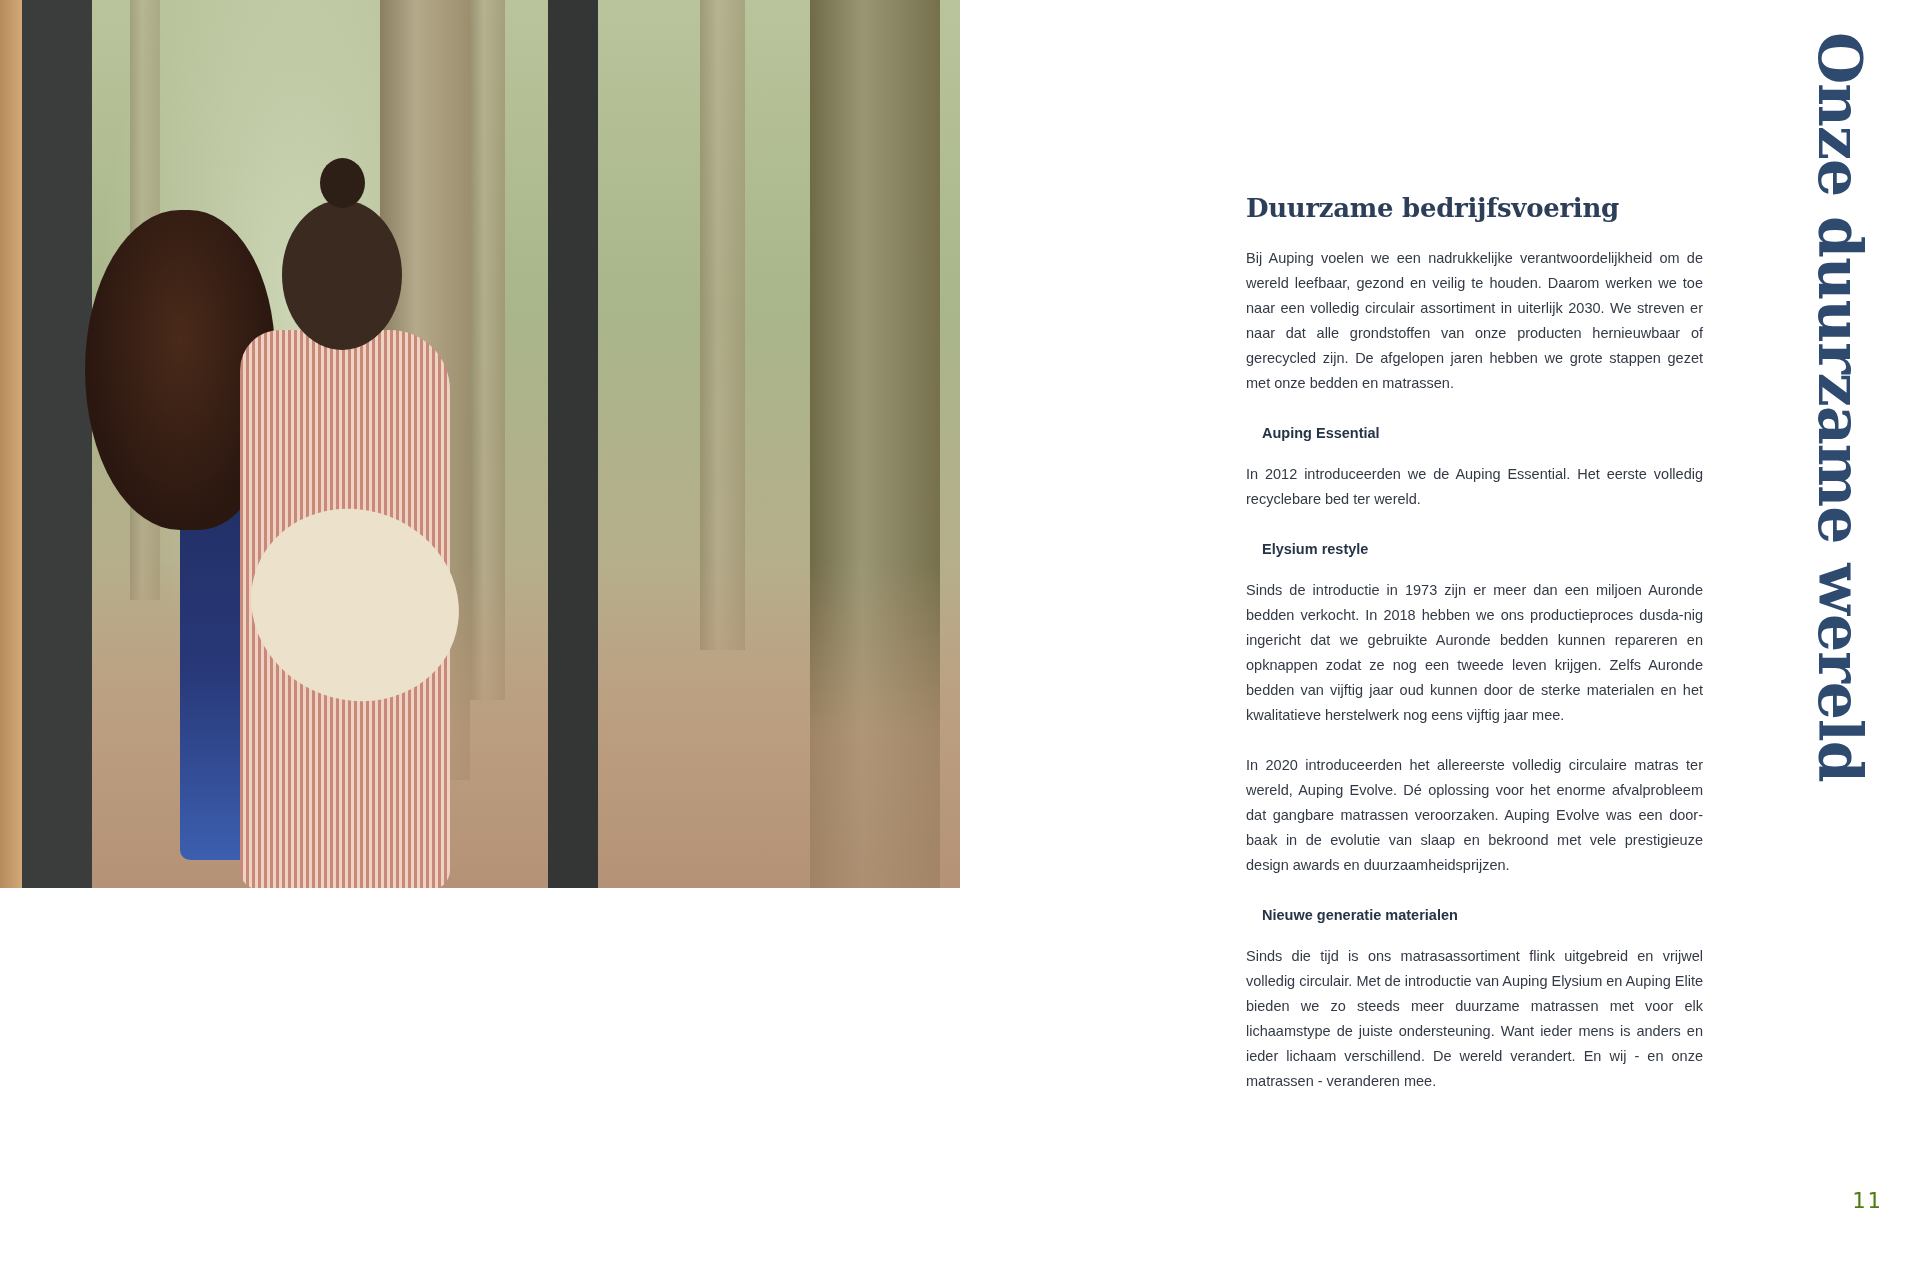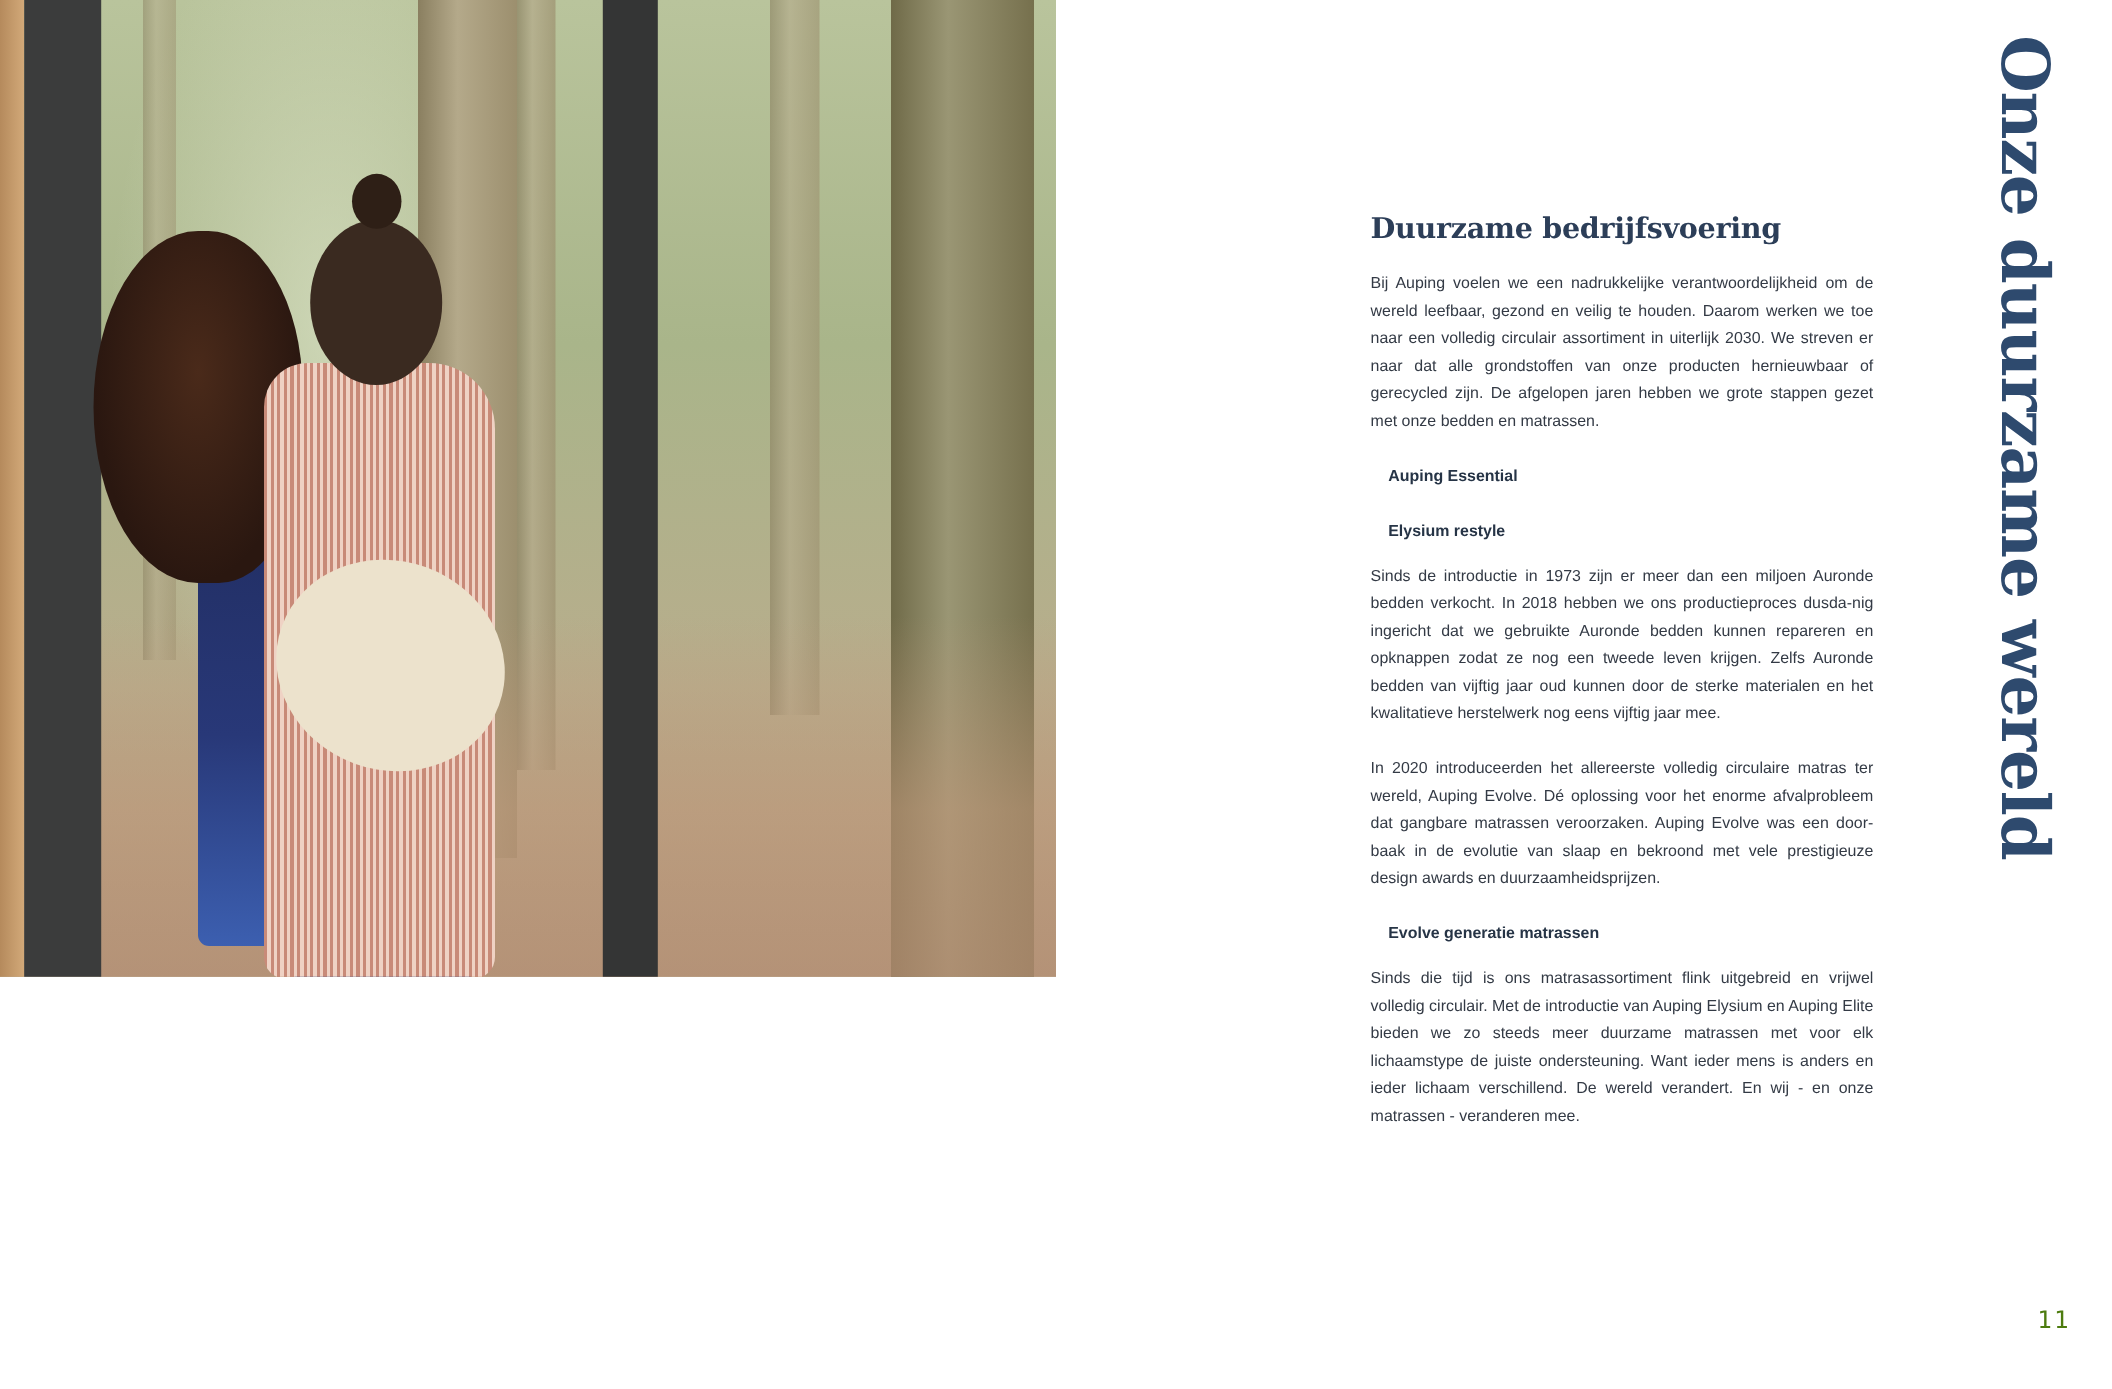--- a/index.html
+++ b/index.html
@@ -175,31 +175,32 @@
 
   <div class="article">
     <h1>Duurzame bedrijfsvoering</h1>
 
     <div class="section">
       <p>Bij Auping voelen we een nadrukkelijke verantwoordelijkheid om de wereld leefbaar, gezond en veilig te houden. Daarom werken we toe naar een volledig circulair assortiment in uiterlijk 2030. We streven er naar dat alle grondstoffen van onze producten hernieuwbaar of gerecycled zijn. De afgelopen jaren hebben we grote stappen gezet met onze bedden en matrassen.</p>
     </div>
 
     <div class="section">
       <div class="section-title">Auping Essential</div>
+      <p>In 2012 introduceerden we de Auping Essential. Het eerste volledig recyclebare bed ter wereld.</p>
     </div>
 
     <div class="section">
       <div class="section-title">Elysium restyle</div>
       <p>Sinds de introductie in 1973 zijn er meer dan een miljoen Auronde bedden verkocht. In 2018 hebben we ons productieproces dusda-nig ingericht dat we gebruikte Auronde bedden kunnen repareren en opknappen zodat ze nog een tweede leven krijgen. Zelfs Auronde bedden van vijftig jaar oud kunnen door de sterke materialen en het kwalitatieve herstelwerk nog eens vijftig jaar mee.</p>
     </div>
 
     <div class="section">
       <p>In 2020 introduceerden het allereerste volledig circulaire matras ter wereld, Auping Evolve. Dé oplossing voor het enorme afvalprobleem dat gangbare matrassen veroorzaken. Auping Evolve was een door-baak in de evolutie van slaap en bekroond met vele prestigieuze design awards en duurzaamheidsprijzen.</p>
     </div>
 
     <div class="section">
-      <div class="section-title">Evolve generatie matrassen</div>
+      <div class="section-title">Nieuwe generatie materialen</div>
       <p>Sinds die tijd is ons matrasassortiment flink uitgebreid en vrijwel volledig circulair. Met de introductie van Auping Elysium en Auping Elite bieden we zo steeds meer duurzame matrassen met voor elk lichaamstype de juiste ondersteuning. Want ieder mens is anders en ieder lichaam verschillend. De wereld verandert. En wij - en onze matrassen - veranderen mee.</p>
     </div>
   </div>
 
   <div class="page-number-right">11</div>
 </div>
 
 </body></html>

